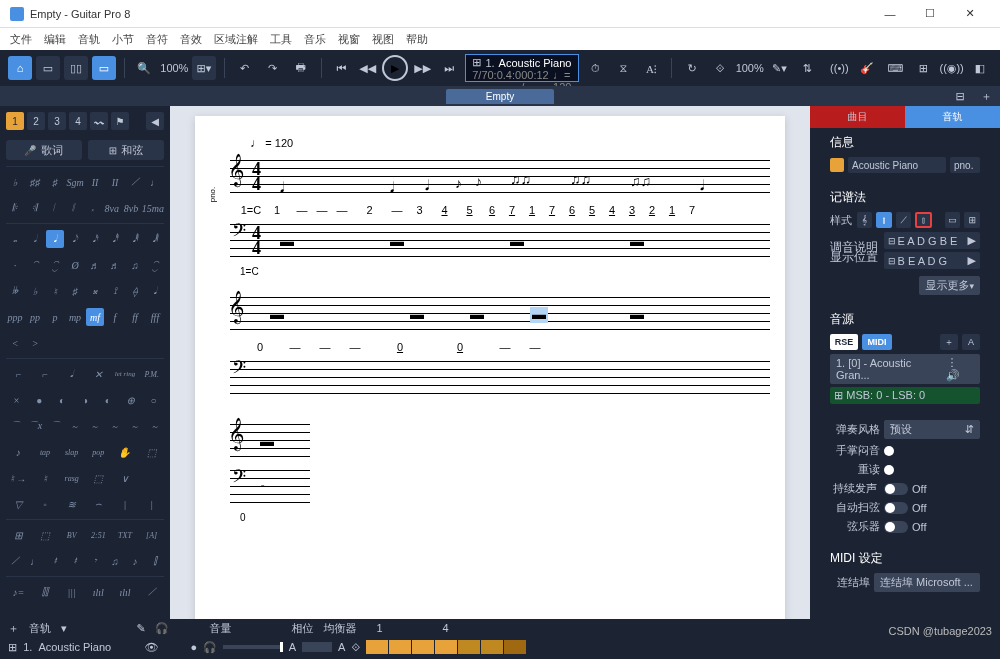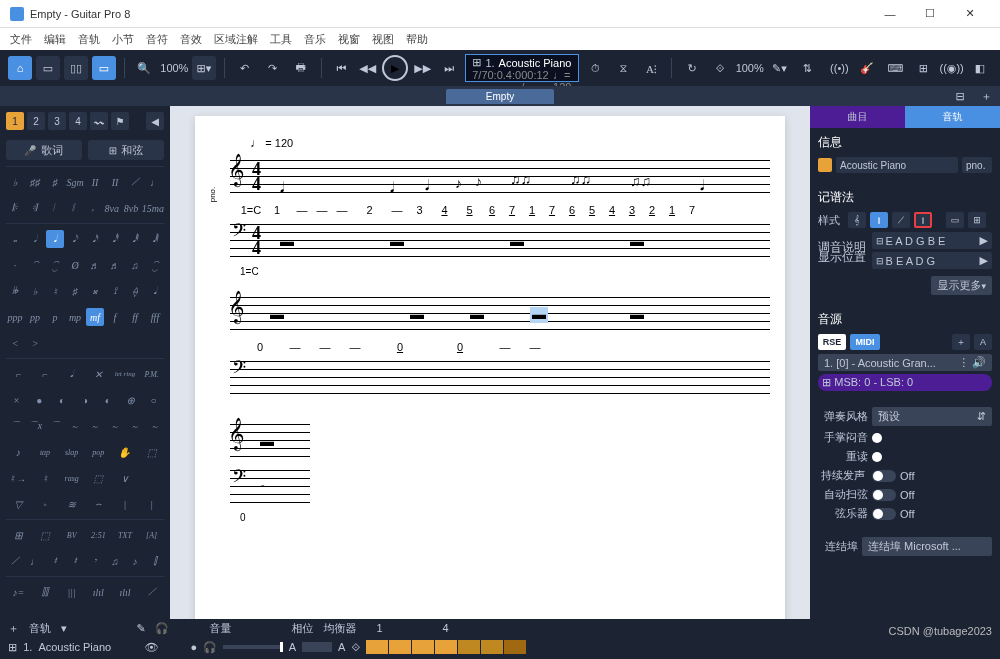--- a/index.html
+++ b/index.html
@@ -40,23 +40,23 @@
 .tempo { font-size: 12px; font-weight: normal; }
 .staff-system { margin-top: 10px; position: relative; }
 .staff { position: relative; height: 38px; margin-left: 20px; }
 .staff-line { position: absolute; left: 0; right: 0; height: 1px; background: #000; }
 .bass-staff { height: 38px; margin-left: 20px; position: relative; margin-top: 8px; }
 .tab-row { display: flex; margin-left: 30px; font-size: 10px; gap: 0; margin-top: 6px; align-items: center; }
 .tab-row span { display: inline-block; text-align: center; }
 .pno-label { position: absolute; left: -5px; top: 30px; font-size: 8px; transform: rotate(-90deg); }
 .right-panel { width: 190px; background: #1c2434; color: #c0c8d8; overflow-y: auto; }
 .rp-tabs { display: flex; height: 22px; }
-.rp-tab { flex: 1; display: flex; align-items: center; justify-content: center; background: #4c1d95; font-size: 10px; }
+.rp-tab { flex: 1; display: flex; align-items: center; justify-content: center; background: #b91c1c; font-size: 10px; }
 .rp-tab.active { background: #4a90e2; color: #fff; }
-.rp-section { padding: 6px 8px; }
+.rp-section { padding: 6px 20px; }
 .rp-title { font-size: 12px; color: #fff; margin-bottom: 6px; }
 .rp-row { display: flex; align-items: center; gap: 4px; margin-bottom: 4px; font-size: 10px; }
 .rp-input { background: #2a3448; color: #c0c8d8; padding: 2px 4px; border-radius: 2px; flex: 1; height: 16px; font-size: 10px; display: flex; align-items: center; }
 .rp-btn-sm { width: 18px; height: 16px; background: #2a3448; display: flex; align-items: center; justify-content: center; border-radius: 2px; font-size: 9px; }
 .rp-btn-sm.active { background: #4a90e2; color: #fff; }
 .red-box { border: 2px solid #e84040 !important; }
 .tuning-box { background: #2a3448; padding: 2px 4px; border-radius: 2px; display: flex; align-items: center; gap: 2px; font-size: 9px; margin-bottom: 3px; }
 .rp-select { background: #3a4458; padding: 2px 6px; border-radius: 2px; font-size: 10px; display: flex; justify-content: space-between; align-items: center; }
 .toggle { width: 24px; height: 12px; background: #3a4458; border-radius: 6px; position: relative; }
 .toggle::after { content: ''; position: absolute; width: 10px; height: 10px; background: #fff; border-radius: 50%; top: 1px; left: 1px; }
@@ -482,21 +482,21 @@
         <div class="rp-btn-sm" style="width:28px;background:#fff;color:#1c2434;font-weight:bold">RSE</div>
         <div class="rp-btn-sm active" style="width:30px;font-weight:bold">MIDI</div>
         <div style="flex:1"></div>
         <div class="rp-btn-sm">＋</div>
         <div class="rp-btn-sm">A</div>
       </div>
       <div class="rp-select" style="margin-bottom:3px">
         <span>1. [0] - Acoustic Gran...</span>
           <span>⋮ 🔊</span>
       </div>
-      <div class="rp-row" style="background:#4c1d95;padding:2px 4px;border-radius:8px">
+      <div class="rp-row" style="background:#14532d;padding:2px 4px;border-radius:2px">
         <span>⊞ <span>MSB: 0 - LSB: 0</span></span>
       </div>
     </div>
     <div class="rp-section">
       <div class="rp-row">
         <span style="width:50px;text-align:right">弹奏风格</span>
         <div class="rp-select" style="flex:1">
             <span>预设</span>
             <span>⇵</span>
           </div>
@@ -519,20 +519,21 @@
           <div class="toggle"></div>
           <span>Off</span>
         </div>
       <div class="rp-row">
           <span style="width:50px;text-align:right">弦乐器</span>
           <div class="toggle"></div>
           <span>Off</span>
         </div>
     </div>
     <div class="rp-section">
+      <div class="rp-title">MIDI 设定</div>
       <div class="rp-row">
         <span style="width:40px;text-align:right">连结埠</span>
         <div class="rp-select" style="flex:1">
             <span>连结埠 Microsoft ...</span>
           </div>
       </div>
     </div>
   </div>
 </div>
 

